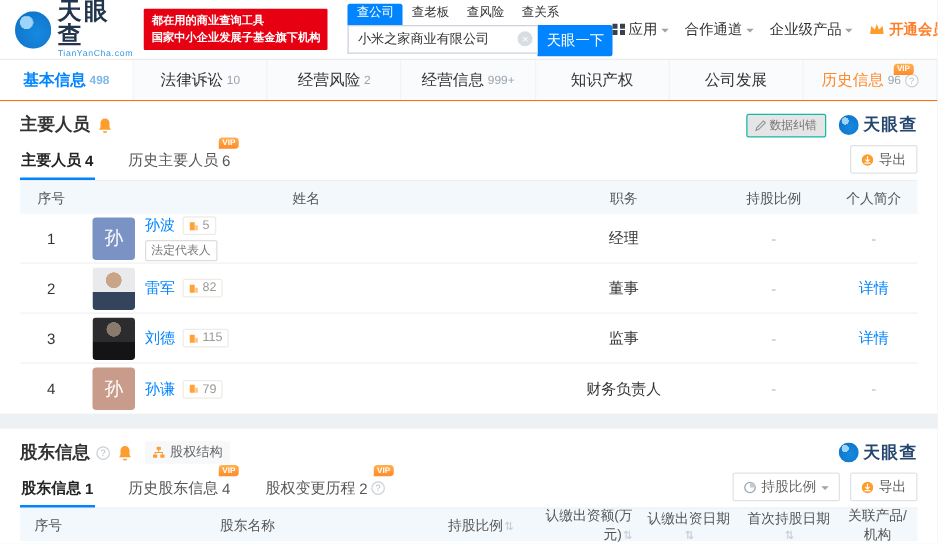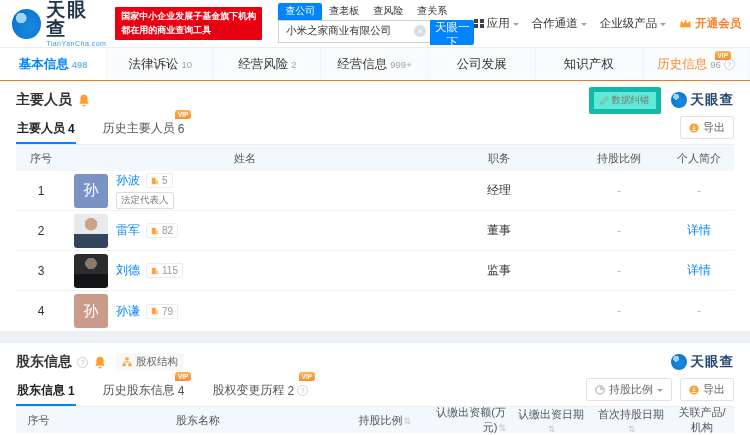--- a/index.html
+++ b/index.html
@@ -25,21 +25,21 @@
   .search-tab { padding:3px 7px 4px; color:#333; cursor:pointer; }
   .search-tab.active { background:#0084ff; color:#fff; border-radius:2px 2px 0 0; }
   .search-row { display:flex; align-items:stretch; }
   .search-box { position:relative; }
   .search-input { width:152px; height:23px; border:1px solid #c9d2da; border-right:none;
                   font-size:10.5px; color:#333; padding:0 18px 0 7px; outline:none;
                   font-family:inherit; }
   .clear-icon { position:absolute; right:4px; top:5px; width:12px; height:12px;
                 border-radius:50%; background:#d7dde2; color:#fff; font-size:9px;
                 line-height:12px; text-align:center; cursor:pointer; }
-  .search-btn { width:44px; height:25px; background:#0084ff; color:#fff; border:none;
+  .search-btn { width:60px; height:25px; background:#0084ff; color:#fff; border:none;
                 font-size:11.5px; cursor:pointer; font-family:inherit; border-radius:0 2px 2px 0; }
 
   .nav { margin-left:auto; display:flex; align-items:center; gap:13px; font-size:11.5px;
          color:#333; white-space:nowrap; }
   .nav-item { display:flex; align-items:center; gap:3px; cursor:pointer; }
   .caret { width:0; height:0; border:3.5px solid transparent; border-top-color:#9aa4ad;
            margin-top:4px; }
   .grid-icon { display:grid; grid-template-columns:4px 4px; gap:1.5px; }
   .grid-icon i { width:4px; height:4px; background:#39414b; }
   .vip-nav { color:#ff7e27; font-weight:bold; }
@@ -61,23 +61,23 @@
               color:#fff; font-size:6.5px; font-weight:bold; line-height:9px;
               padding:0 3px; border-radius:3px 3px 3px 0; }
   .tab .vip-mini { top:3px; right:18px; }
 
   
   .section { background:#fff; padding:7px 16px 0; }
   .title-row { display:flex; align-items:center; height:24px; }
   .sec-title { font-size:14px; font-weight:bold; color:#333; }
   .monitor-bell { margin-left:6px; }
   .right-tools { margin-left:auto; display:flex; align-items:center; gap:10px; }
-  .correction-btn { display:flex; align-items:center; gap:3px; border:5px solid #14b8a6;
+  .correction-btn { display:flex; align-items:center; gap:3px; border:1px solid #14b8a6;
                     border-radius:2px; font-size:9.5px; color:#777; padding:2px 6px;
-                    background:#5eead4; cursor:pointer; }
+                    background:#e5e5e5; cursor:pointer; }
   .watermark { display:flex; align-items:center; gap:4px; }
   .wm-circle { width:16px; height:16px; border-radius:50%;
     background: radial-gradient(circle at 32% 30%, #9ed4f8 0 18%, transparent 19%),
                 radial-gradient(circle at 60% 60%, #1789e0, #0b6fc4); }
   .wm-text { font-size:13.5px; font-weight:bold; color:#25476d; letter-spacing:1px; }
 
   .subtab-row { display:flex; align-items:flex-end; border-bottom:1px solid #ededed;
                 margin-top:4px; }
   .subtab { font-size:12px; color:#555; padding:4px 1px 7px; margin-right:26px;
             position:relative; cursor:pointer; display:flex; gap:3px; align-items:center; }
@@ -147,22 +147,22 @@
 
 <div class="header">
   <div class="logo">
     <div class="logo-swirl"></div>
     <div class="logo-txt">
       <span class="logo-title">天眼查</span>
       <span class="logo-domain">TianYanCha.com</span>
     </div>
   </div>
   <div class="slogan">
+    <span>都在用的商业查询工具</span>
     <span>国家中小企业发展子基金旗下机构</span>
-    <span>都在用的商业查询工具</span>
   </div>
 
   <div class="search-area">
     <div class="search-tabs">
       <span class="search-tab active">查公司</span>
       <span class="search-tab">查老板</span>
       <span class="search-tab">查风险</span>
       <span class="search-tab">查关系</span>
     </div>
     <div class="search-row">
@@ -215,24 +215,24 @@
   </div>
   <div class="tab">
     <span>经营风险</span>
     <span class="count">2</span>
   </div>
   <div class="tab">
     <span>经营信息</span>
     <span class="count">999+</span>
   </div>
   <div class="tab">
+    <span>知识产权</span>
+  </div>
+  <div class="tab">
     <span>公司发展</span>
-  </div>
-  <div class="tab">
-    <span>知识产权</span>
   </div>
   <div class="tab history">
     <span class="vip-mini">VIP</span>
     <span>历史信息</span>
     <span class="count">96</span>
     <span class="help-icon">?</span>
   </div>
 </div>
 
 <div class="section">
@@ -362,20 +362,21 @@
           <span class="count-badge">
             <svg width="8" height="8" viewBox="0 0 10 10">
               <rect x="1" y="1" width="5" height="8" fill="#ffa23c"></rect>
                 <rect x="6.5" y="4" width="2.5" height="5" fill="#ffc37e"></rect>
             </svg>
             <span>79</span>
           </span>
         </div>
       </div>
     </div>
+    <span class="cell c3">财务负责人</span>
     <span class="cell c4 dash">-</span>
     <span class="cell c5 dash">-</span>
   </div>
 </div>
 
 <div class="gap"></div>
 
 <div class="section">
   <div class="title-row">
     <span class="sec-title">股东信息</span>

